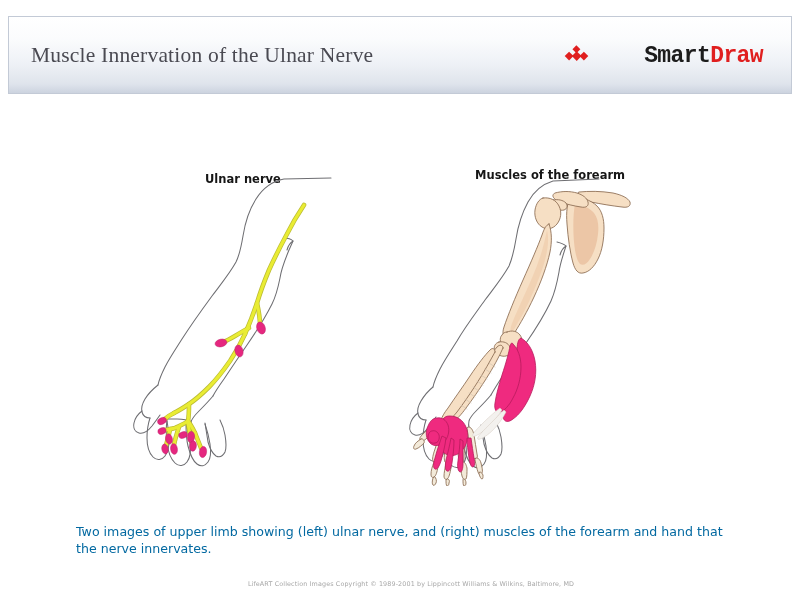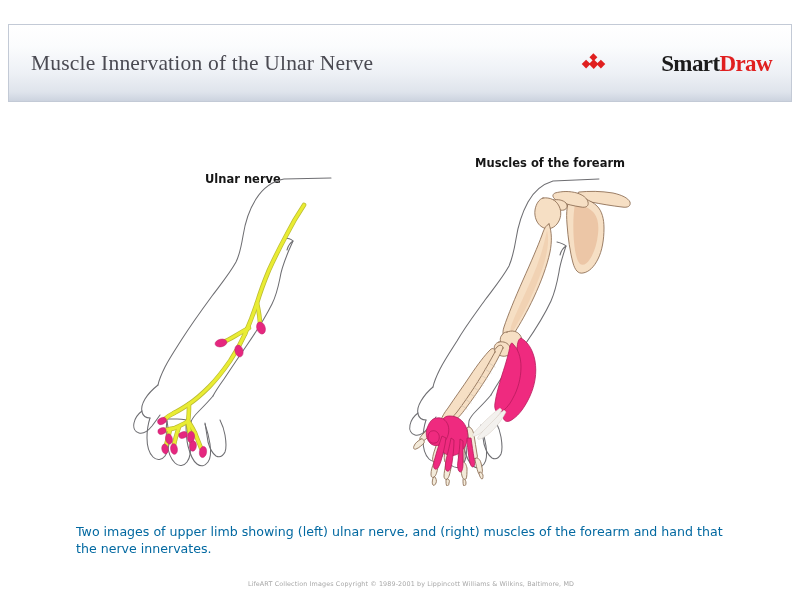--- a/index.html
+++ b/index.html
@@ -12,35 +12,35 @@
     height: 597px;
     font-family: "Liberation Sans", sans-serif;
     overflow: hidden;
     position: relative;
   }
 
   
   #header {
     position: absolute;
     left: 8px;
-    top: 24px;
+    top: 16px;
     width: 784px;
     height: 78px;
     box-sizing: border-box;
     border: 1px solid #c3cad6;
     background: linear-gradient(to bottom,
         #ffffff 0%,
         #fbfcfd 28%,
         #eef1f6 62%,
         #dfe4ec 88%,
         #ccd3df 100%);
     display: flex;
     align-items: center;
     justify-content: space-between;
-    padding: 0 19px 0 22px;
+    padding: 0 28px 0 22px;
   }
   #page-title {
     font-family: "Liberation Serif", serif;
     font-size: 21.5px;
     color: #4a4a52;
     letter-spacing: 0.2px;
     white-space: nowrap;
   }
 
   
@@ -49,42 +49,42 @@
     align-items: center;
     gap: 7px;
     margin-top: 2px;
   }
   .logo-mark {
     width: 26px;
     height: 22px;
     flex: none;
   }
   .logo-text {
-    font-family: Liberation Serif, serif;
+    font-family: Liberation Mono, monospace;
     font-size: 23px;
     font-weight: bold;
     letter-spacing: -0.6px;
     white-space: nowrap;
     margin-left: 48px;
   }
   .logo-smart { color: #1c1c1c; }
   .logo-draw  { color: #e01f1f; }
 
   
   .panel-label {
     position: absolute;
     font-family: "DejaVu Sans", sans-serif;
     font-size: 11.5px;
     font-weight: bold;
     color: #161616;
     white-space: nowrap;
     margin-top: 31px;
   }
   #label-left  { left: 205px; top: 141px; }
-  #label-right { left: 475px; top: 125px; }
+  #label-right { left: 475px; top: 137px; }
 
   
   #figure-left {
     position: absolute;
     left: 133px;
     top: 166px;
     width: 225px;
     height: 320px;
   }
   #figure-right {

